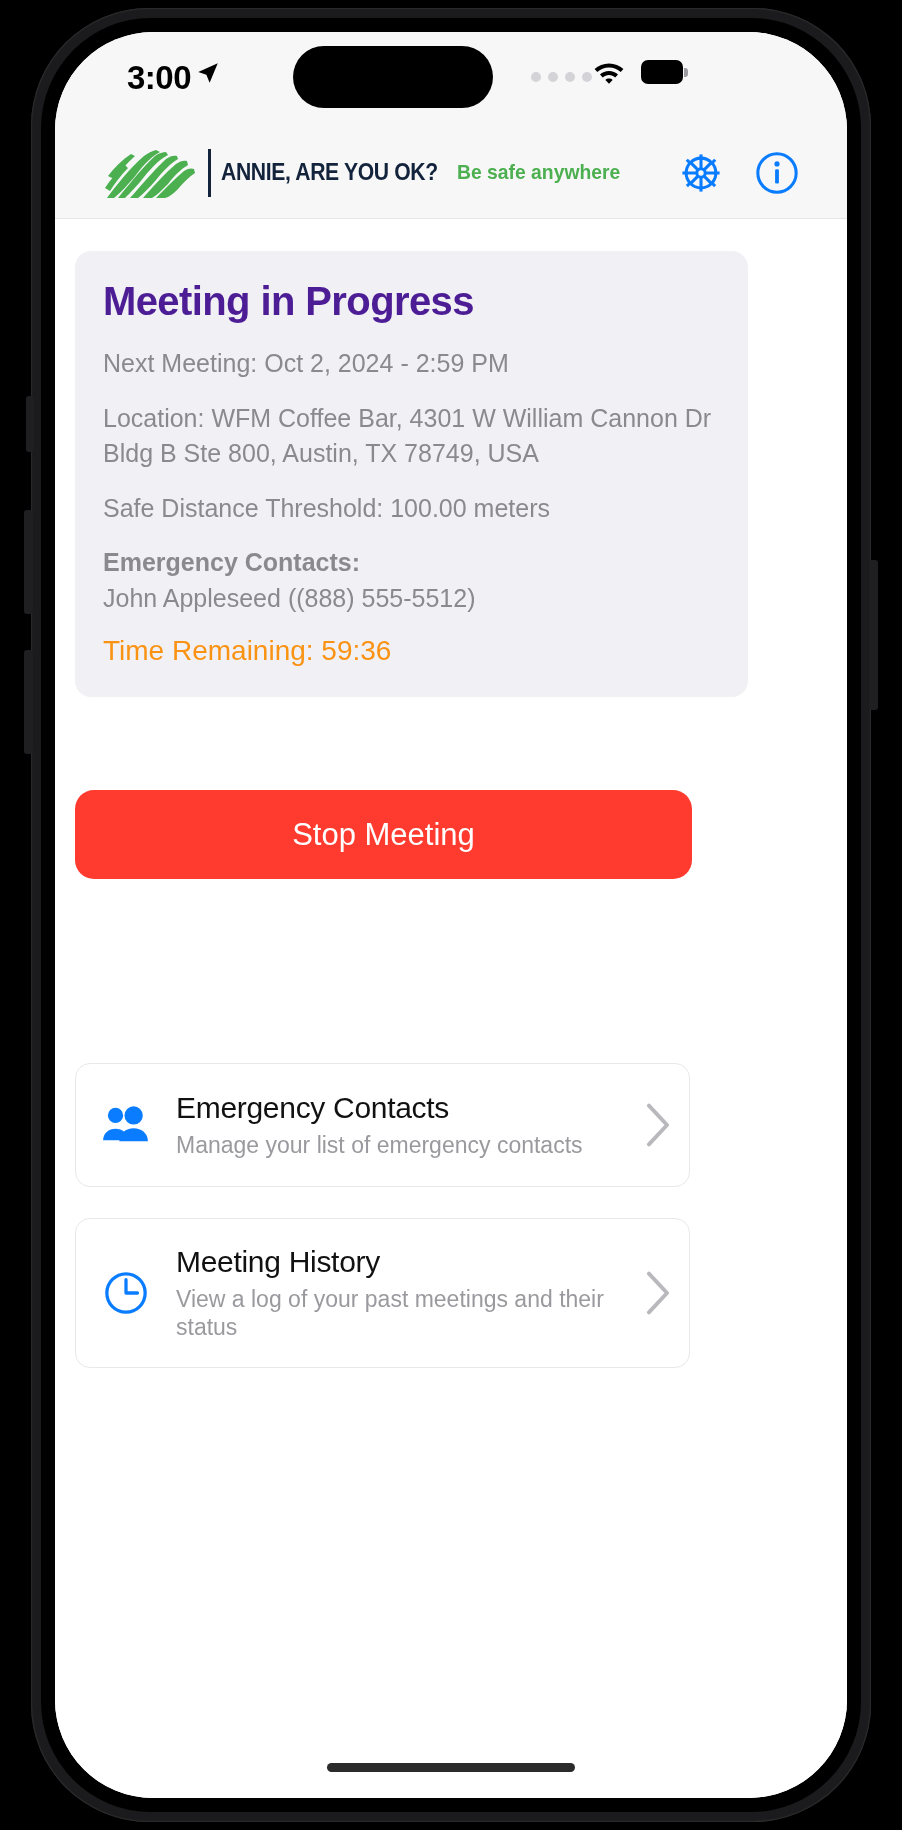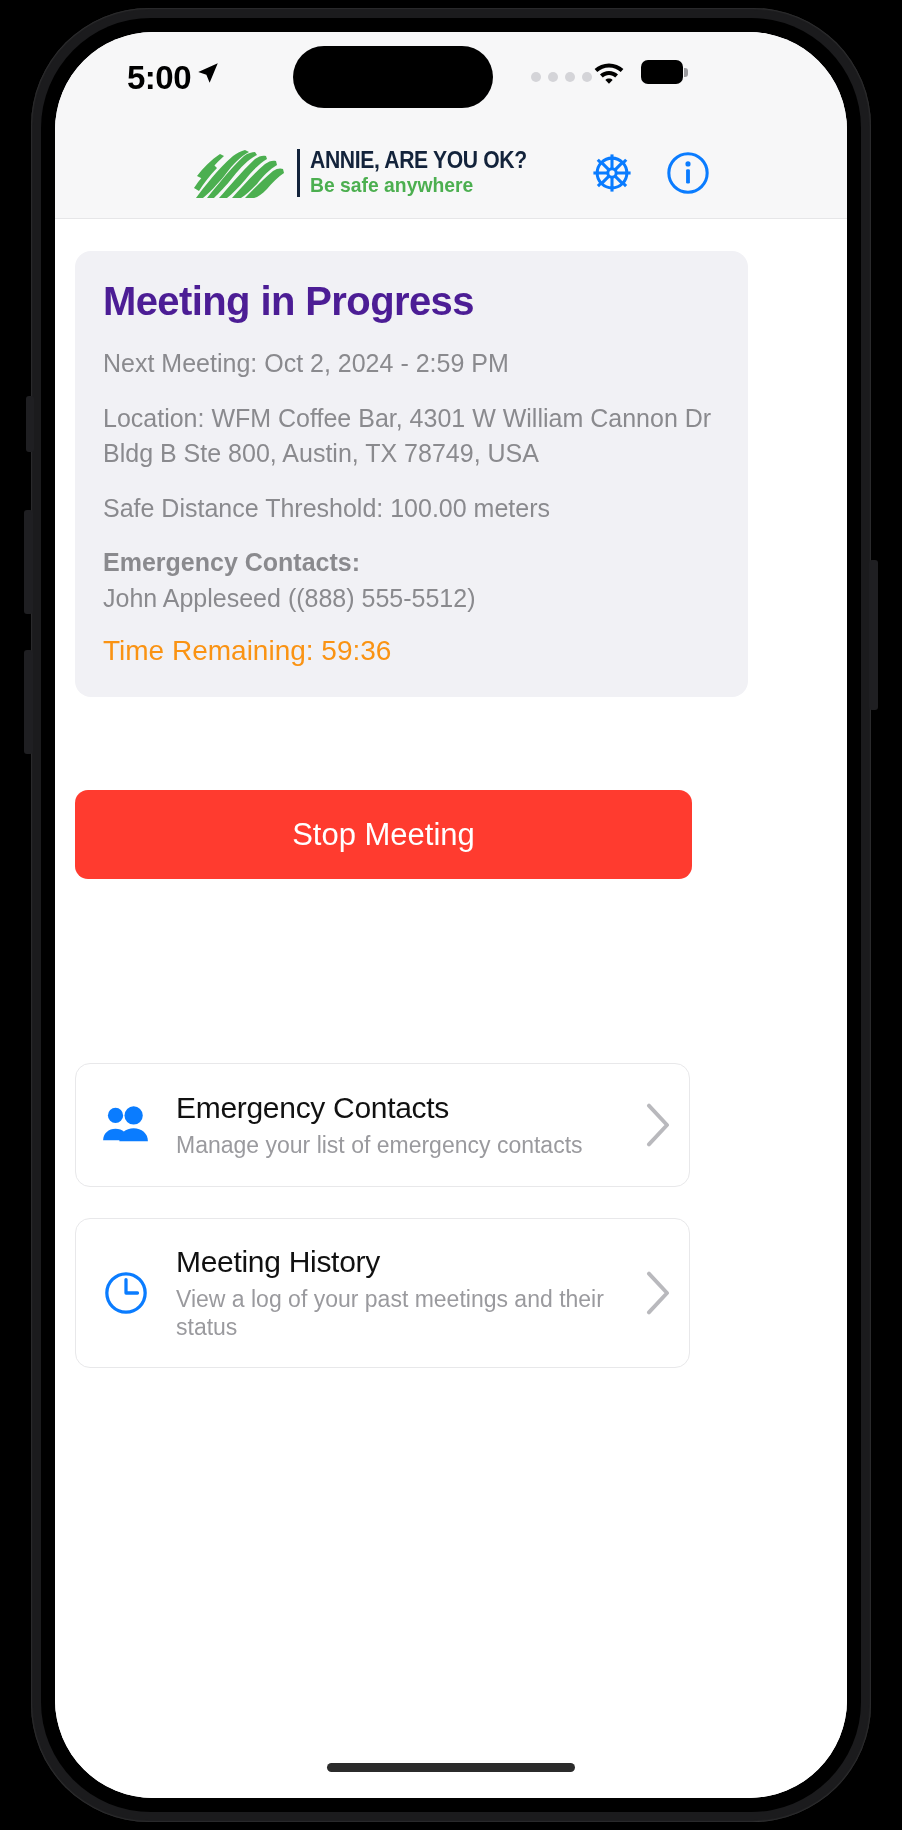--- a/index.html
+++ b/index.html
@@ -124,21 +124,21 @@
   #brand-block {
     display: flex;
     align-items: center;
     gap: 10px;
   }
   #brand-logo { width: 96px; height: 54px; display:block; }
   #brand-rule {
     width: 3px; height: 48px;
     background: #13233b;
   }
-  #brand-text { display: flex; flex-direction: column; justify-content: center; }
+  #brand-text { display: flex; flex-direction: row; justify-content: center; }
   #brand-title {
     font-size: 23px;
     font-weight: bold;
     color: #13233b;
     letter-spacing: -0.4px;
     line-height: 1.12;
     font-stretch: condensed;
     transform: scaleX(0.92);
     transform-origin: left center;
   }
@@ -202,21 +202,21 @@
     margin: 19px 0 0 0;
   }
 
   
   #stop-meeting-button {
     position: absolute;
     left: 20px; top: 571px;
     width: 617px; height: 89px;
     background: #ff3b2f;
     border: none;
-    border-radius: 13px;
+    border-radius: 19px;
     color: #fff;
     font-size: 31px;
     font-family: "Liberation Sans", sans-serif;
     cursor: pointer;
   }
 
   
   .menu-card {
     position: absolute;
     left: 20px;
@@ -277,21 +277,21 @@
 <div id="phone-frame"></div>
 <div id="phone-edge"></div>
 <div class="side-btn" id="btn-mute"></div>
 <div class="side-btn" id="btn-volup"></div>
 <div class="side-btn" id="btn-voldn"></div>
 <div class="side-btn" id="btn-power"></div>
 
 <div id="phone-screen">
 
   <div id="status-bar">
-    <div id="status-time">5:00</div>
+    <div id="status-time">3:00</div>
     <svg id="loc-arrow" viewBox="0 0 24 24">
       <path d="M21 3 L3 11 L10.5 13.5 L13.5 21 Z" fill="#000"></path>
     </svg>
     <div id="dynamic-island"></div>
     <div id="signal-dots">
       <i></i>
         <i></i>
         <i></i>
         <i></i>
     </div>

